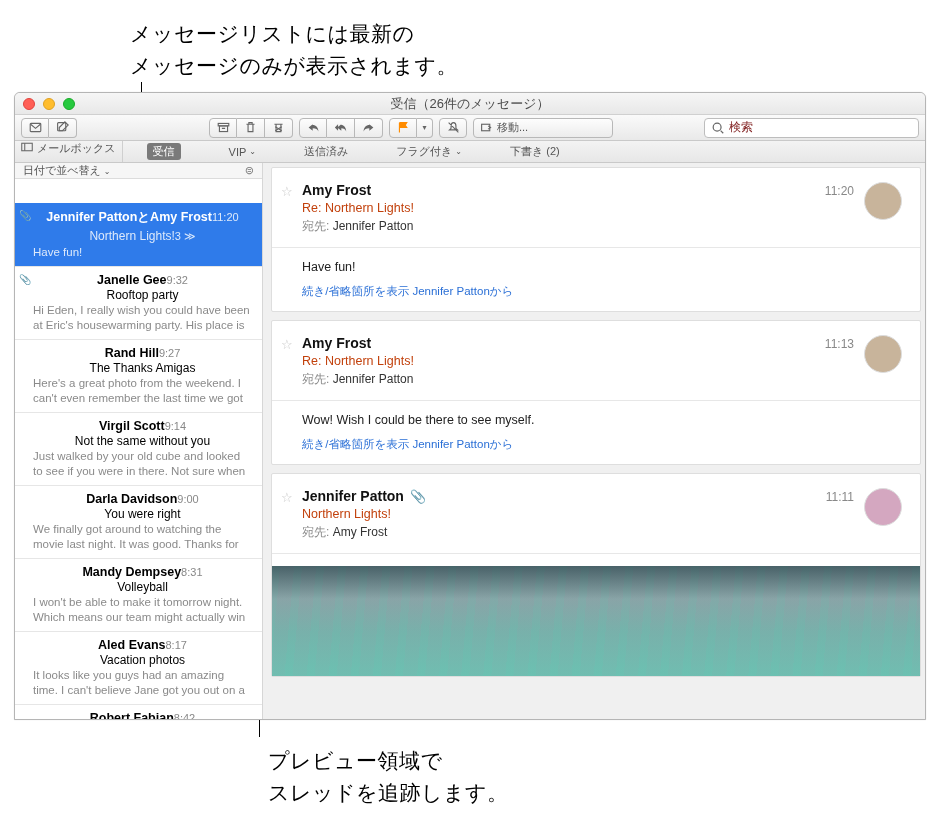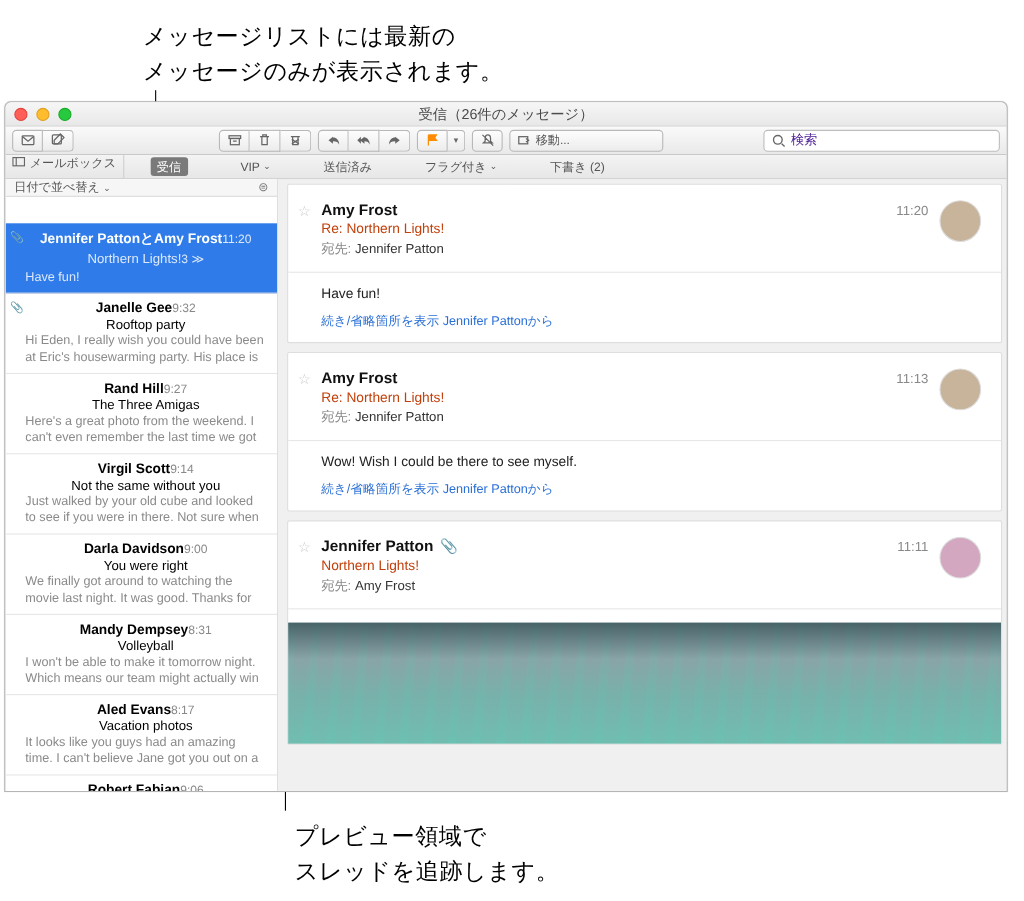--- a/index.html
+++ b/index.html
@@ -5,41 +5,41 @@
 * { margin: 0; padding: 0; box-sizing: border-box; font-family: -apple-system, "Helvetica Neue", Arial, sans-serif; }
 body { background: #fff; width: 931px; height: 819px; position: relative; }
 
 
 .callout { position: absolute; font-size: 21px; line-height: 1.5; color: #000; letter-spacing: 0.5px; }
 .callout-top { top: 18px; left: 130px; }
 .callout-bottom { top: 745px; left: 268px; }
 .callout-line { position: absolute; background: #000; }
 
 
-.window { position: absolute; top: 92px; left: 4px; width: 912px; height: 628px; border: 1px solid #b5b5b5; border-radius: 6px 6px 0 0; overflow: hidden; background: #fff; box-shadow: 0 0 1px rgba(0,0,0,.2); }
+.window { position: absolute; top: 92px; left: 14px; width: 912px; height: 628px; border: 1px solid #b5b5b5; border-radius: 6px 6px 0 0; overflow: hidden; background: #fff; box-shadow: 0 0 1px rgba(0,0,0,.2); }
 
 .titlebar { height: 22px; background: linear-gradient(#f6f6f6,#e8e8e8); border-bottom: 1px solid #d0d0d0; display: flex; align-items: center; padding: 0 8px; position: relative; }
 .traffic { display: flex; gap: 8px; }
 .tl { width: 12px; height: 12px; border-radius: 50%; }
 .tl.red { background: #ff5f56; border:1px solid #e0443e; }
 .tl.yel { background: #ffbd2e; border:1px solid #dea123; }
 .tl.grn { background: #27c93f; border:1px solid #1aab29; }
 .title-text { position: absolute; left: 0; right: 0; text-align: center; font-size: 13px; color: #4a4a4a; }
 
 .toolbar { height: 26px; background: linear-gradient(#fafafa,#e9e9e9); border-bottom: 1px solid #c9c9c9; display: flex; align-items: center; padding: 0 6px; gap: 6px; }
 .tbgroup { display: flex; }
 .tbtn { height: 20px; min-width: 28px; border: 1px solid #b8b8b8; background: linear-gradient(#fdfdfd,#ececec); display: flex; align-items: center; justify-content: center; font-size: 11px; color: #555; }
 .tbtn:first-child { border-radius: 4px 0 0 4px; }
 .tbtn:last-child { border-radius: 0 4px 4px 0; }
 .tbtn:only-child, .tbtn.solo { border-radius: 4px; }
 .tbtn + .tbtn { border-left: none; }
 .flag { color: #ff8c00; }
 .move-box { flex-wrap: nowrap; width: 140px; justify-content: flex-start; padding: 0 6px; gap: 4px; }
 .spacer { flex: 1; }
-.search { height: 20px; width: 215px; border: 1px solid #bdbdbd; border-radius: 4px; background: #fff; display: flex; align-items: center; padding: 0 6px; gap: 4px; color: #4c1d95; font-size: 12px; }
+.search { height: 20px; width: 215px; border: 1px solid #bdbdbd; border-radius: 4px; background: #fff; display: flex; align-items: center; padding: 0 6px; gap: 4px; color: #7f1d1d; font-size: 12px; }
 
 .favbar { height: 22px; background: linear-gradient(#f3f3f3,#e7e7e7); border-bottom: 1px solid #c9c9c9; display: flex; align-items: center; font-size: 11px; color: #555; }
 .mbx-btn { display:flex; align-items:flex-start; gap:4px; padding: 0 6px; border-right: 1px solid #cfcfcf; height:100%; }
 .pill { background:#7a7a7a; color:#fff; border-radius: 3px; padding: 1px 6px; font-size: 11px; }
 .favitem { padding: 0 24px; display:flex; align-items:center; gap:3px; height:100%; }
 
 
 .content { display: flex; height: calc(100% - 70px); }
 .list { width: 248px; border-right: 1px solid #d6d6d6; background: #fff; overflow: hidden; display:flex; flex-direction:column;gap:24px; }
 .sortbar { height: 20px; border-bottom: 1px solid #dcdcdc; background:#f6f6f6; display:flex; align-items:center; justify-content:space-between; padding: 0 8px; font-size: 11px; color:#555; }
@@ -255,21 +255,21 @@
               <span class="subj">Rooftop party</span>
             </div>
             <div class="preview">Hi Eden, I really wish you could have been at Eric's housewarming party. His place is pret…</div>
           </div>
           <div class="msg">
             <div class="row1">
               <span class="from">Rand Hill</span>
               <span class="time">9:27</span>
             </div>
             <div class="row1">
-              <span class="subj">The Three Amigas</span>
+              <span class="subj">The Thanks Amigas</span>
             </div>
             <div class="preview">Here's a great photo from the weekend. I can't even remember the last time we got to…</div>
           </div>
           <div class="msg">
             <div class="row1">
               <span class="from">Virgil Scott</span>
               <span class="time">9:14</span>
             </div>
             <div class="row1">
               <span class="subj">Not the same without you</span>
@@ -302,21 +302,21 @@
               <span class="time">8:17</span>
             </div>
             <div class="row1">
               <span class="subj">Vacation photos</span>
             </div>
             <div class="preview">It looks like you guys had an amazing time. I can't believe Jane got you out on a kayak</div>
           </div>
           <div class="msg">
             <div class="row1">
               <span class="from">Robert Fabian</span>
-              <span class="time">9:06</span>
+              <span class="time">8:42</span>
             </div>
             <div class="row1">
               <span class="subj">Darla and found</span>
             </div>
             <div class="preview">Hi everyone, I found a pair of sunglasses at the pool today and turned them into the lost…</div>
           </div>
         </div>
     </div>
 
     <div class="preview-pane">

